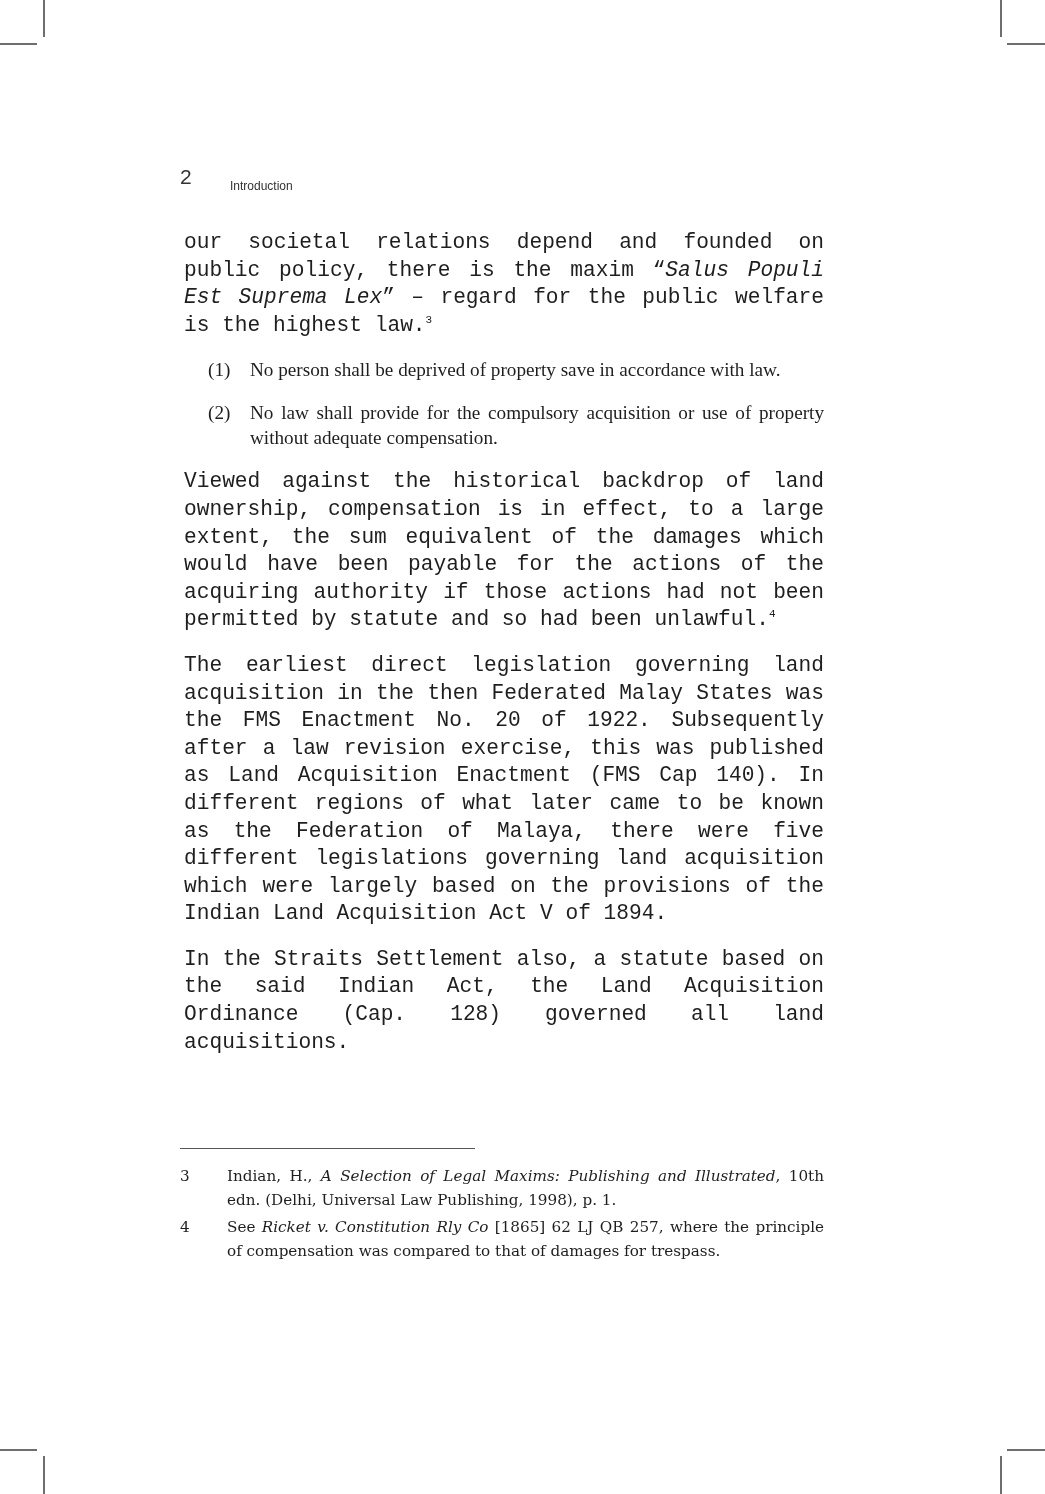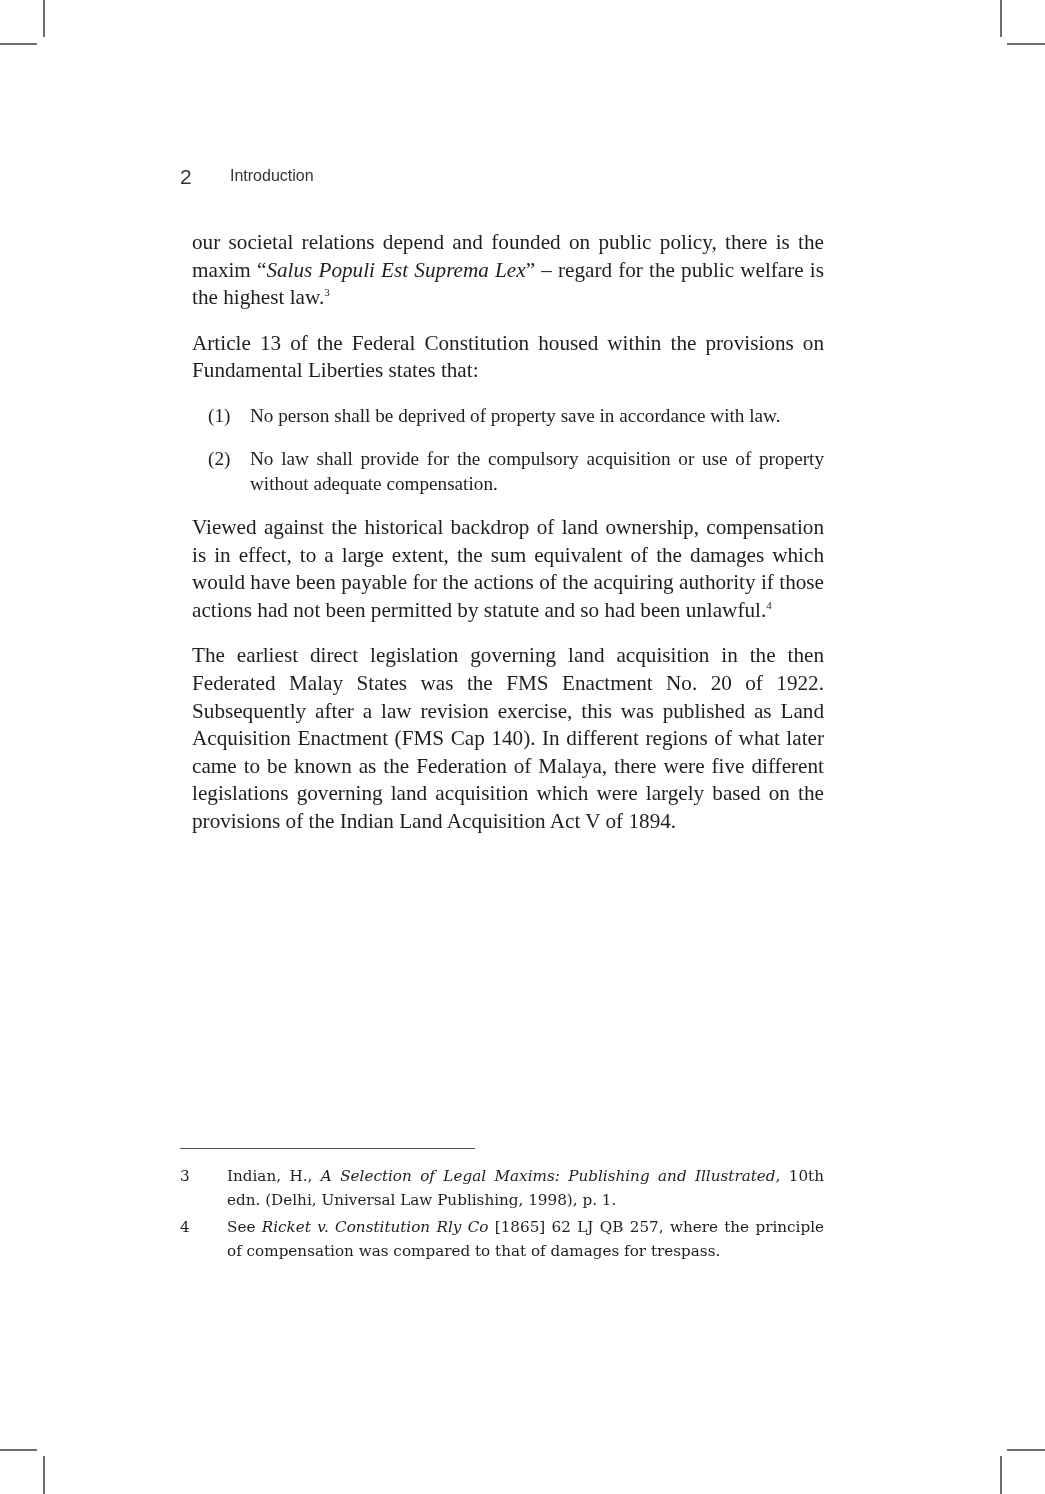--- a/index.html
+++ b/index.html
@@ -3,24 +3,24 @@
 <meta charset="utf-8">
 <style>
   html, body { margin: 0; padding: 0; background: #ffffff; }
   body { width: 1045px; height: 1494px; position: relative; overflow: hidden; color: #1e1e1e; }
   .crop { position: absolute; background: #6e6e6e; }
   .crop.v { width: 2px; }
   .crop.h { height: 2px; }
 
   .header { position: absolute; top: 165px; left: 180px; font-family: "Liberation Sans", sans-serif; color: #333; }
   .header .pno { position: absolute; left: 0; top: 0; font-size: 21px; }
-  .header .rh { position: absolute; left: 50px; top: 2px; font-size: 16px; white-space: nowrap; }
+  .header .rh { position: absolute; left: 50px; top: 14px; font-size: 12px; white-space: nowrap; }
 
   .body { position: absolute; left: 180px; top: 229px; width: 644px; font-family: "Liberation Serif", serif; font-size: 21.2px; line-height: 27.6px; text-align: justify; }
-  .body p { margin: 0 0 18px 12px; }
+  .body p { margin: 0 0 18px 4px; font-family: Liberation Mono, monospace; }
   .body sup { font-size: 11px; line-height: 0; vertical-align: 8px; }
 
   .clauses { margin: 0 0 14px 28px; font-size: 19.2px; line-height: 25px; }
   .clause { display: flex; margin-bottom: 18px; }
   .clause .num { width: 42px; flex: none; }
   .clause .txt { flex: 1; text-align: justify; font-family: Liberation Serif, serif; }
 
   .rule { position: absolute; left: 180px; top: 1148px; width: 295px; height: 1px; background: #555; }
 
   .notes { position: absolute; left: 180px; top: 1165px; width: 644px; font-family: "DejaVu Serif", serif; font-size: 15.2px; line-height: 23.5px; }
@@ -42,37 +42,37 @@
 
 <div class="header">
   <span class="pno">2</span>
   <span class="rh">Introduction</span>
 </div>
 
 <div class="body">
   <p><span>our societal relations depend and founded on public policy, there is the maxim “</span><i>Salus Populi Est Suprema Lex</i><span>” – regard for the public welfare is the highest law.</span><sup>3</sup></p>
 
 
-  <p>Article 13 of the Federal Constitution housed within the provisions on Fundamental Liberties states that:</p>
 
   <div class="clauses">
     <div class="clause">
       <span class="num">(1)</span>
       <span class="txt">No person shall be deprived of property save in accordance with law.</span>
     </div>
     <div class="clause">
       <span class="num">(2)</span>
       <span class="txt">No law shall provide for the compulsory acquisition or use of property without adequate compensation.</span>
     </div>
   </div>
 
   <p><span>Viewed against the historical backdrop of land ownership, compensation is in effect, to a large extent, the sum equivalent of the damages which would have been payable for the actions of the acquiring authority if those actions had not been permitted by statute and so had been unlawful.</span><sup>4</sup></p>
 
   <p>The earliest direct legislation governing land acquisition in the then Federated Malay States was the FMS Enactment No. 20 of 1922. Subsequently after a law revision exercise, this was published as Land Acquisition Enactment (FMS Cap 140). In different regions of what later came to be known as the Federation of Malaya, there were five different legislations governing land acquisition which were largely based on the provisions of the Indian Land Acquisition Act V of 1894.</p>
 
+  <p>In the Straits Settlement also, a statute based on the said Indian Act, the Land Acquisition Ordinance (Cap. 128) governed all land acquisitions.</p>
 </div>
 
 <div class="rule"></div>
 
 <div class="notes">
   <div class="note">
     <span class="num">3</span>
     <span class="txt"><span>Indian, H., </span><i>A Selection of Legal Maxims: Publishing and Illustrated</i><span>, 10th edn. (Delhi, Universal Law Publishing, 1998), p. 1.</span></span>
   </div>
   <div class="note">

